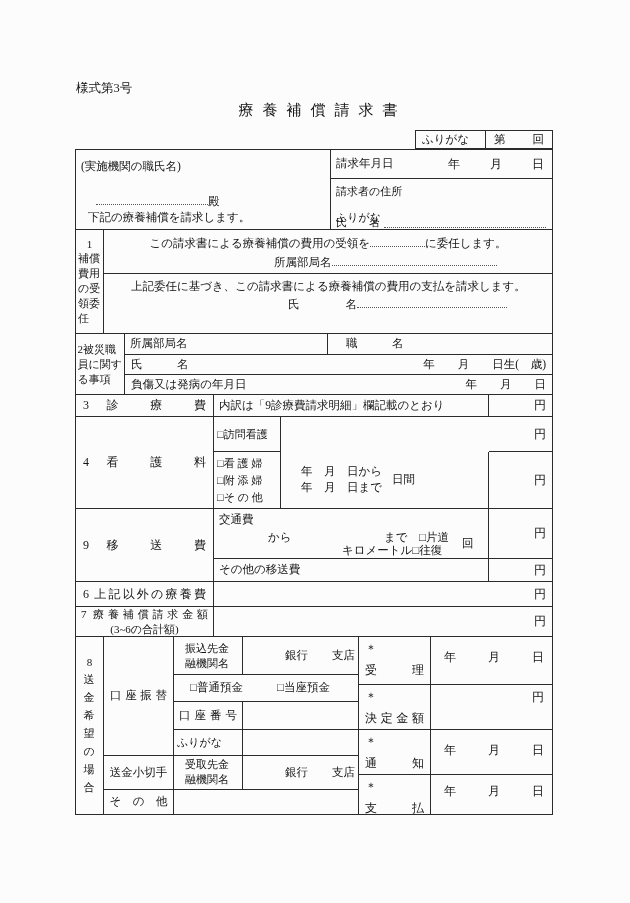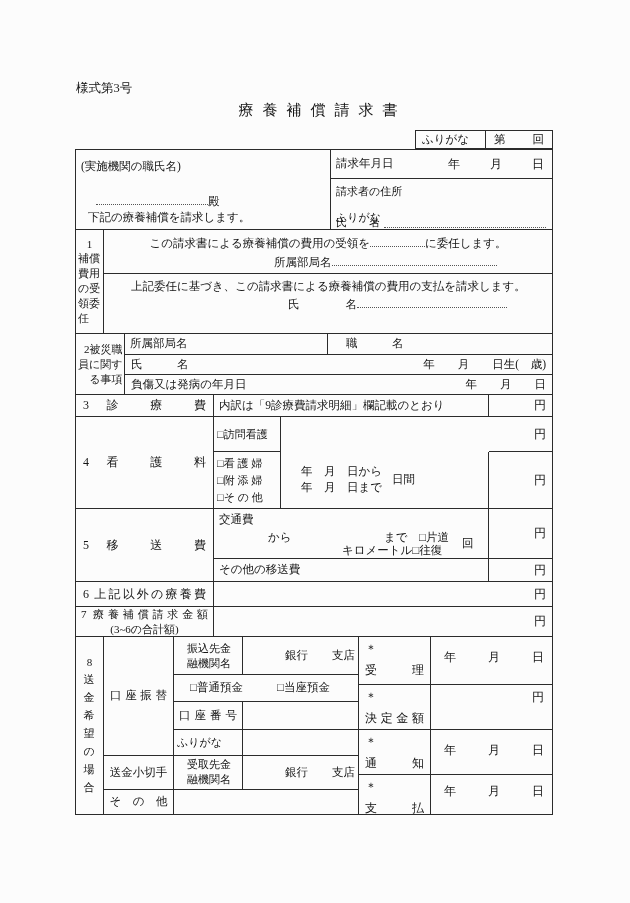--- a/index.html
+++ b/index.html
@@ -9,21 +9,21 @@
   .formno{position:absolute;left:76px;top:80px;font-size:12.5px;}
   .title{position:absolute;left:84px;top:101px;width:477px;text-align:center;
          font-size:15px;letter-spacing:9px;}
   .cbox{position:absolute;left:415px;top:130px;width:137px;height:19px;
         border-left:1px solid var(--bc);border-top:1px solid var(--bc);}
   .tbl{position:absolute;left:75px;top:149px;width:477px;height:665px;
        border-left:1px solid var(--bc);border-top:1px solid var(--bc);}
   .c{position:absolute;box-sizing:border-box;border-right:1px solid var(--bc);
      border-bottom:1px solid var(--bc);font-size:12px;line-height:1.35;overflow:hidden;}
   .fc{display:flex;align-items:center;}
-  .jc{justify-content:center;text-align:right;}
+  .jc{justify-content:center;}
   .je{justify-content:flex-end;}
   .col{display:flex;flex-direction:column;justify-content:center;}
   .jl{text-align:justify;text-align-last:justify;}
   .dots{display:inline-block;border-bottom:1px dotted #555;height:11px;vertical-align:baseline;}
   .ymd{display:flex;justify-content:space-between;}
   .s11{font-size:11px;line-height:1.3;}
   .s115{font-size:11.5px;}
   .abs{position:absolute;}
   .starlbl{text-align:justify;text-align-last:justify;margin-top:5px;}
 </style>
@@ -125,21 +125,21 @@
     <div class="c fc s115" style="left:205px;top:302px;width:208px;height:57px;padding-left:20px;">
       <div>
         <div>年　月　日から</div>
         <div>年　月　日まで</div>
       </div>
       <span style="margin-left:10px;">日間</span>
     </div>
     <div class="c fc je" style="left:413px;top:302px;width:64px;height:57px;padding-right:6px;">円</div>
 
     <div class="c fc" style="left:0;top:359px;width:138px;height:73px;padding:0 7px;">
-      <div class="jl" style="width:100%;">5 移 送 費</div>
+      <div class="jl" style="width:100%;">9 移 送 費</div>
     </div>
     <div class="c s115" style="left:138px;top:359px;width:275px;height:50px;">
       <span class="abs" style="left:5px;top:3px;">交通費</span>
       <span class="abs" style="left:54px;top:21px;">から</span>
       <span class="abs" style="left:170px;top:21px;">まで　□片道</span>
       <span class="abs" style="left:128px;top:34px;text-align:right;">キロメートル□往復</span>
       <span class="abs" style="left:248px;top:27px;">回</span>
     </div>
     <div class="c fc je" style="left:413px;top:359px;width:64px;height:50px;padding-right:6px;">円</div>
     <div class="c fc s115" style="left:138px;top:409px;width:275px;height:23px;padding-left:5px;">その他の移送費</div>

